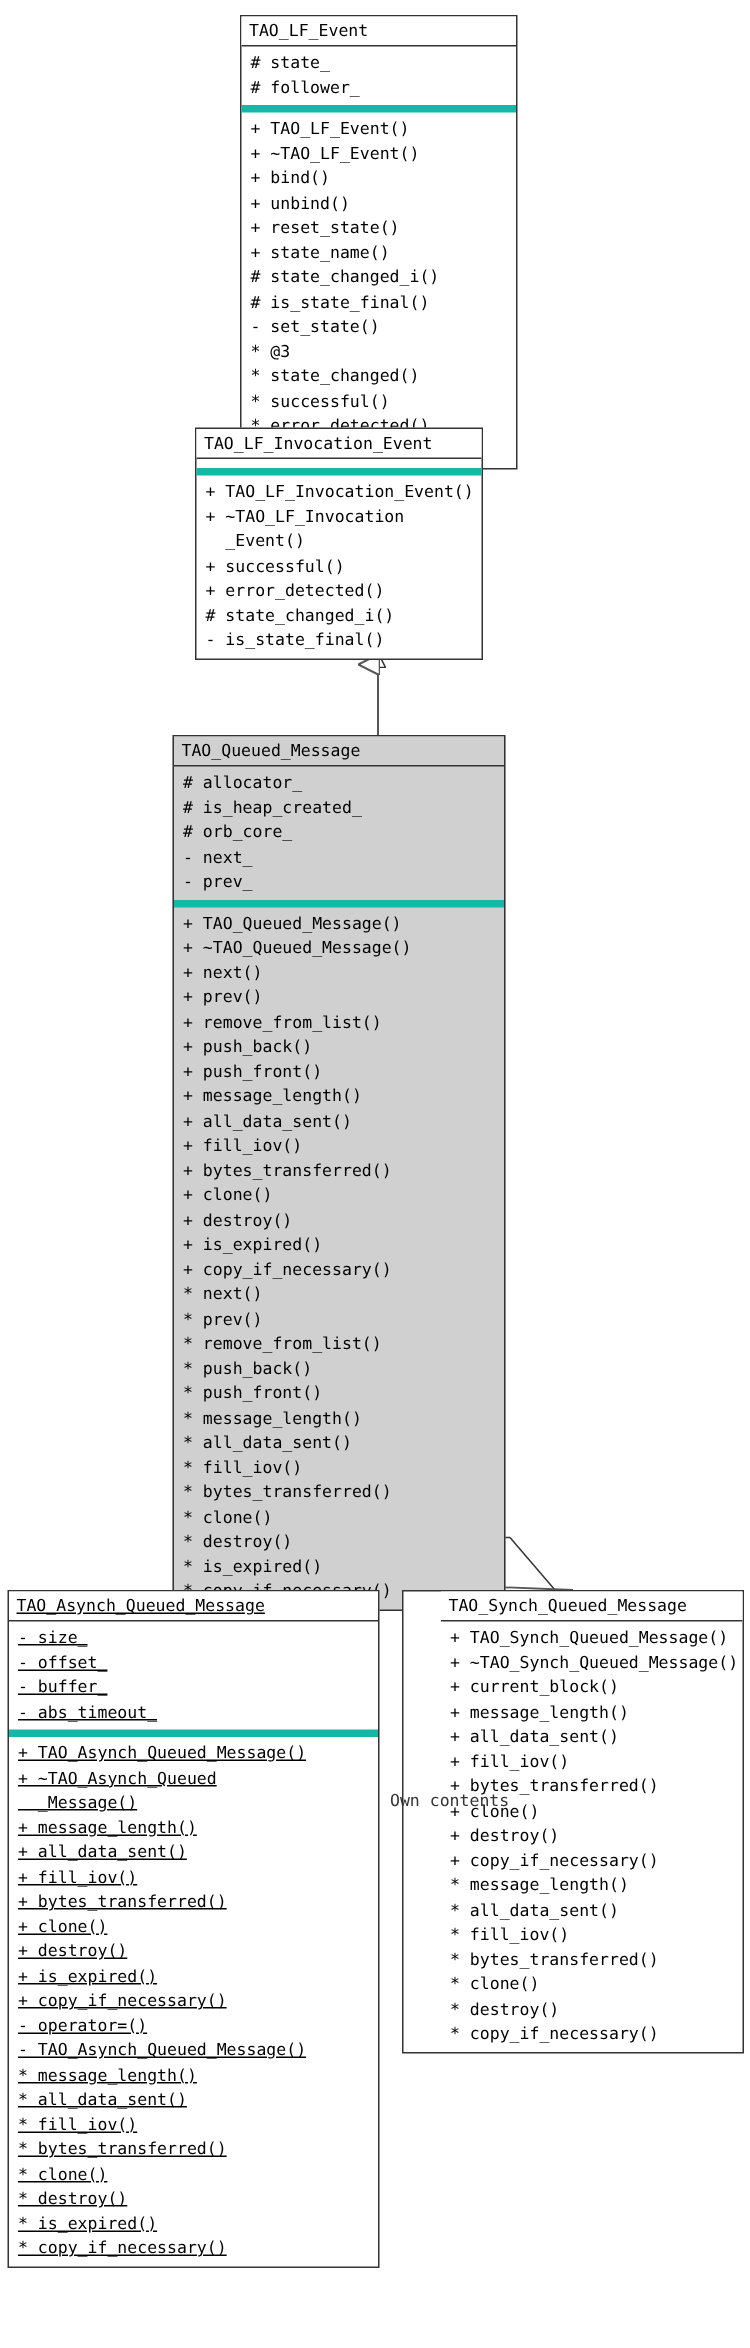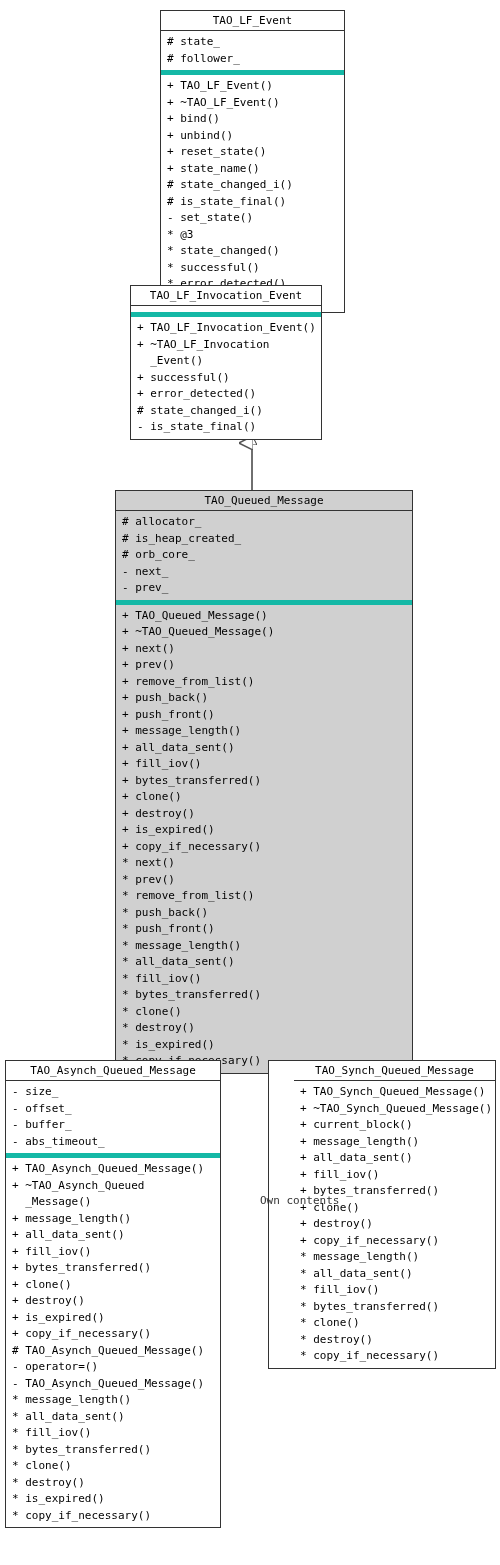--- a/index.html
+++ b/index.html
@@ -24,21 +24,20 @@
       border: 1px solid #333;
       background: #fff;
       text-align: left;
     }
 
     .uml-box.shaded {
       background: #d0d0d0;
     }
 
     .uml-box-title {
-      text-align: center;
       border-bottom: 1px solid #333;
       padding: 3px 5px;
       font-weight: normal;
       background: #fff;
     }
 
     .uml-section {
       border-bottom: 5px solid #14b8a6;
       padding: 3px 6px;
       line-height: 1.5;
@@ -147,21 +146,21 @@
       <p>+ TAO_LF_Invocation_Event()</p>
       <p>+ ~TAO_LF_Invocation</p>
       <p>&nbsp;&nbsp;_Event()</p>
       <p>+ successful()</p>
       <p>+ error_detected()</p>
       <p># state_changed_i()</p>
       <p>- is_state_final()</p>
     </div>
   </div>
 
-  <div class="uml-box shaded" style="left:115px; top:490px; width:298px;">
+  <div class="uml-box shaded" style="left:115px; top:490px; width:222px;">
     <div class="uml-box-title" style="background:#d0d0d0;">TAO_Queued_Message</div>
     <div class="uml-section">
       <p># allocator_</p>
       <p># is_heap_created_</p>
       <p># orb_core_</p>
       <p>- next_</p>
       <p>- prev_</p>
     </div>
     <div class="uml-section">
       <p>+ TAO_Queued_Message()</p>
@@ -188,41 +187,40 @@
       <p>* all_data_sent()</p>
       <p>* fill_iov()</p>
       <p>* bytes_transferred()</p>
       <p>* clone()</p>
       <p>* destroy()</p>
       <p>* is_expired()</p>
       <p>* copy_if_necessary()</p>
     </div>
   </div>
 
-  <div class="uml-box" style="left:5px; top:1060px; width:216px;">
+  <div class="uml-box" style="left:5px; top:1060px; width:248px;text-decoration:underline;">
     <div class="uml-box-title">TAO_Asynch_Queued_Message</div>
     <div class="uml-section">
       <p>- size_</p>
       <p>- offset_</p>
       <p>- buffer_</p>
       <p>- abs_timeout_</p>
     </div>
     <div class="uml-section">
       <p>+ TAO_Asynch_Queued_Message()</p>
       <p>+ ~TAO_Asynch_Queued</p>
       <p>&nbsp;&nbsp;_Message()</p>
       <p>+ message_length()</p>
       <p>+ all_data_sent()</p>
       <p>+ fill_iov()</p>
       <p>+ bytes_transferred()</p>
       <p>+ clone()</p>
       <p>+ destroy()</p>
       <p>+ is_expired()</p>
       <p>+ copy_if_necessary()</p>
-      <p># TAO_Asynch_Queued_Message()</p>
       <p>- operator=()</p>
       <p>- TAO_Asynch_Queued_Message()</p>
       <p>* message_length()</p>
       <p>* all_data_sent()</p>
       <p>* fill_iov()</p>
       <p>* bytes_transferred()</p>
       <p>* clone()</p>
       <p>* destroy()</p>
       <p>* is_expired()</p>
       <p>* copy_if_necessary()</p>

